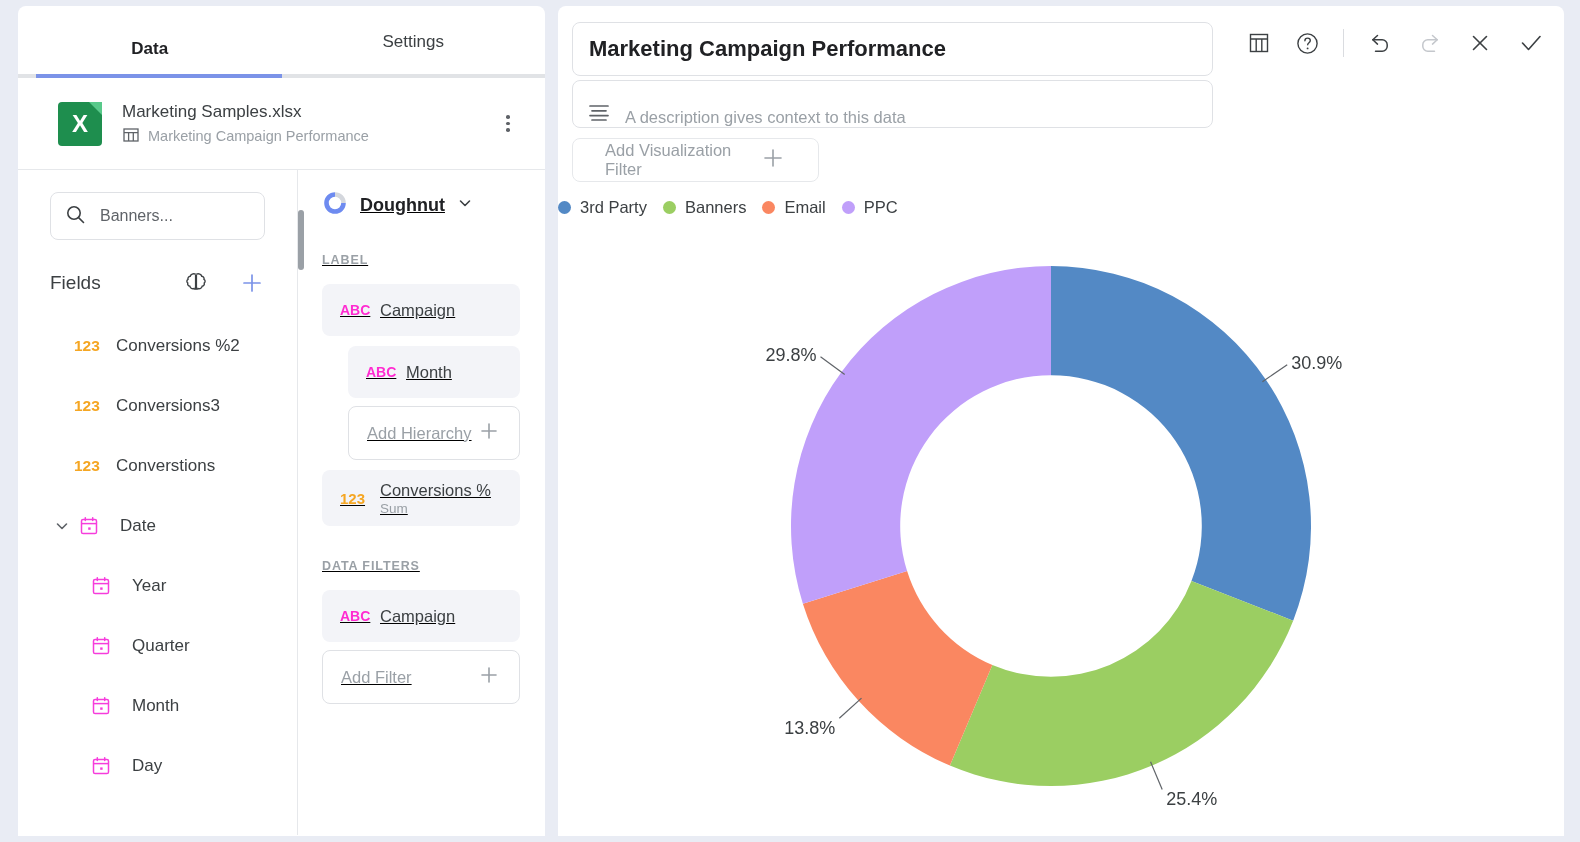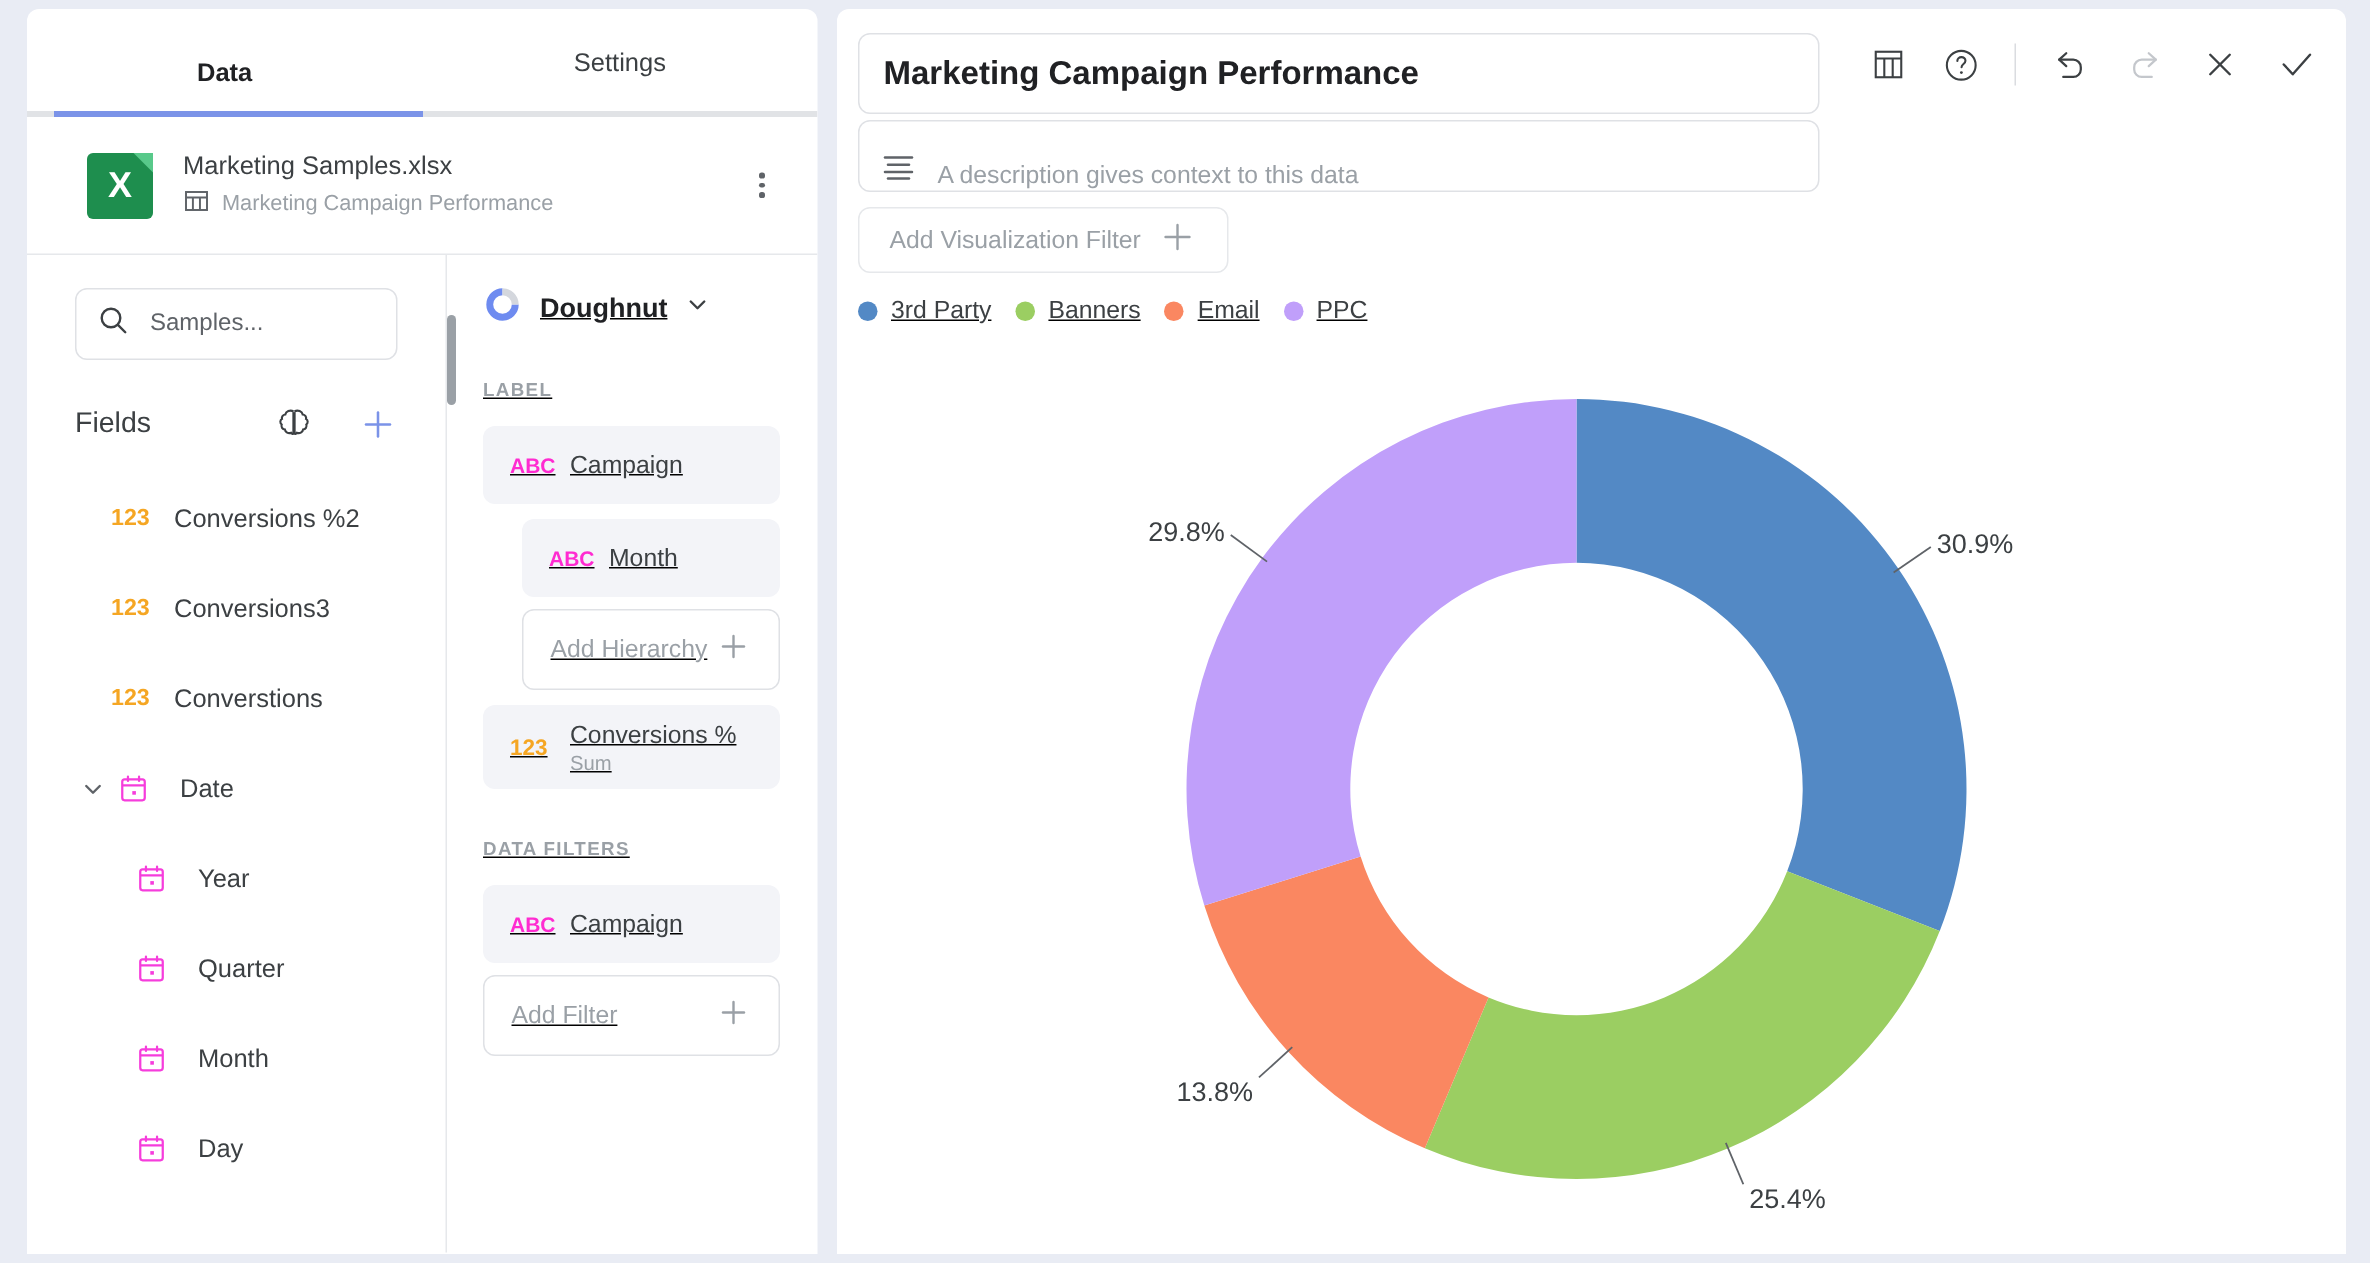--- a/index.html
+++ b/index.html
@@ -231,39 +231,39 @@
     cursor: text;
   }
   .desc-ph { color: #9aa0a6; font-size: 16.5px; }
   .viz-filter {
     position: absolute;
     left: 14px; top: 132px;
     width: 247px; height: 44px;
     border: 1px solid #e6e8eb;
     border-radius: 8px;
     display: flex; align-items: center;
-    padding: 0 20px;
+    padding: 0 32px;
     color: #9aa0a6; font-size: 16.5px;
     cursor: pointer;
   }
   .viz-filter .pl { margin-left: auto; }
 
   .toolbar {
     position: absolute;
     right: 18px; top: 22px;
     display: flex; align-items: center; gap: 22px;
   }
   .toolbar .sep { width: 1px; height: 28px; background: #dadce0; }
   .tb-ic { cursor: pointer; display:flex; align-items:center; justify-content:center; }
 
   
   .legend {
     position: absolute;
-    left: 14px; top: 192px;
-    display: flex; align-items: center; gap: 8px; text-decoration: underline;
+    left: 0; top: 192px;
+    display: flex; align-items: center; gap: 8px;
   }
   .lg-item { display: flex; align-items: center; gap: 9px; margin-right: 8px; }
   .lg-dot { width: 13px; height: 13px; border-radius: 50%; }
   .lg-text { font-size: 16.5px; color: #3c4043; }
 
   .chart-area {
     position: absolute;
     left: 0; top: 225px;
     width: 1006px; height: 605px;
   }
@@ -316,21 +316,21 @@
 
       <div class="col-fields">
 
         <div class="search-box">
           <span>
             <svg width="21" height="21" viewBox="0 0 21 21" fill="none" stroke="#3c4043" stroke-width="1.6">
               <circle cx="9" cy="9" r="6.2"></circle>
                 <line x1="13.6" y1="13.6" x2="18.5" y2="18.5" stroke-linecap="round"></line>
             </svg>
           </span>
-          <span class="search-ph">Samples...</span>
+          <span class="search-ph">Banners...</span>
         </div>
 
         <div class="fields-head">
           <span class="title">Fields</span>
           <span class="icon-btn" style="margin-right:30px">
             <svg width="26" height="24" viewBox="0 0 26 24" fill="none" stroke="#3c4043" stroke-width="1.4">
               <path d="M12.6 3.2c-2.2-1.1-5 0-5.4 2.1-1.7.2-2.6 1.6-2.2 3-1.4.8-1.5 2.8-.2 3.7-.6 1.6.5 3.2 2.1 3.3.2 1.9 2.4 3 4.2 2.2.5.9 1.5 1.1 1.5.1V3.6c0-.4-.1-.4 0-.4z"></path>
               <path d="M13.4 3.2c2.2-1.1 5 0 5.4 2.1 1.7.2 2.6 1.6 2.2 3 1.4.8 1.5 2.8.2 3.7.6 1.6-.5 3.2-2.1 3.3-.2 1.9-2.4 3-4.2 2.2-.5.9-1.5 1.1-1.5.1V3.6c0-.4.1-.4 0-.4z"></path>
             </svg>
           </span>

